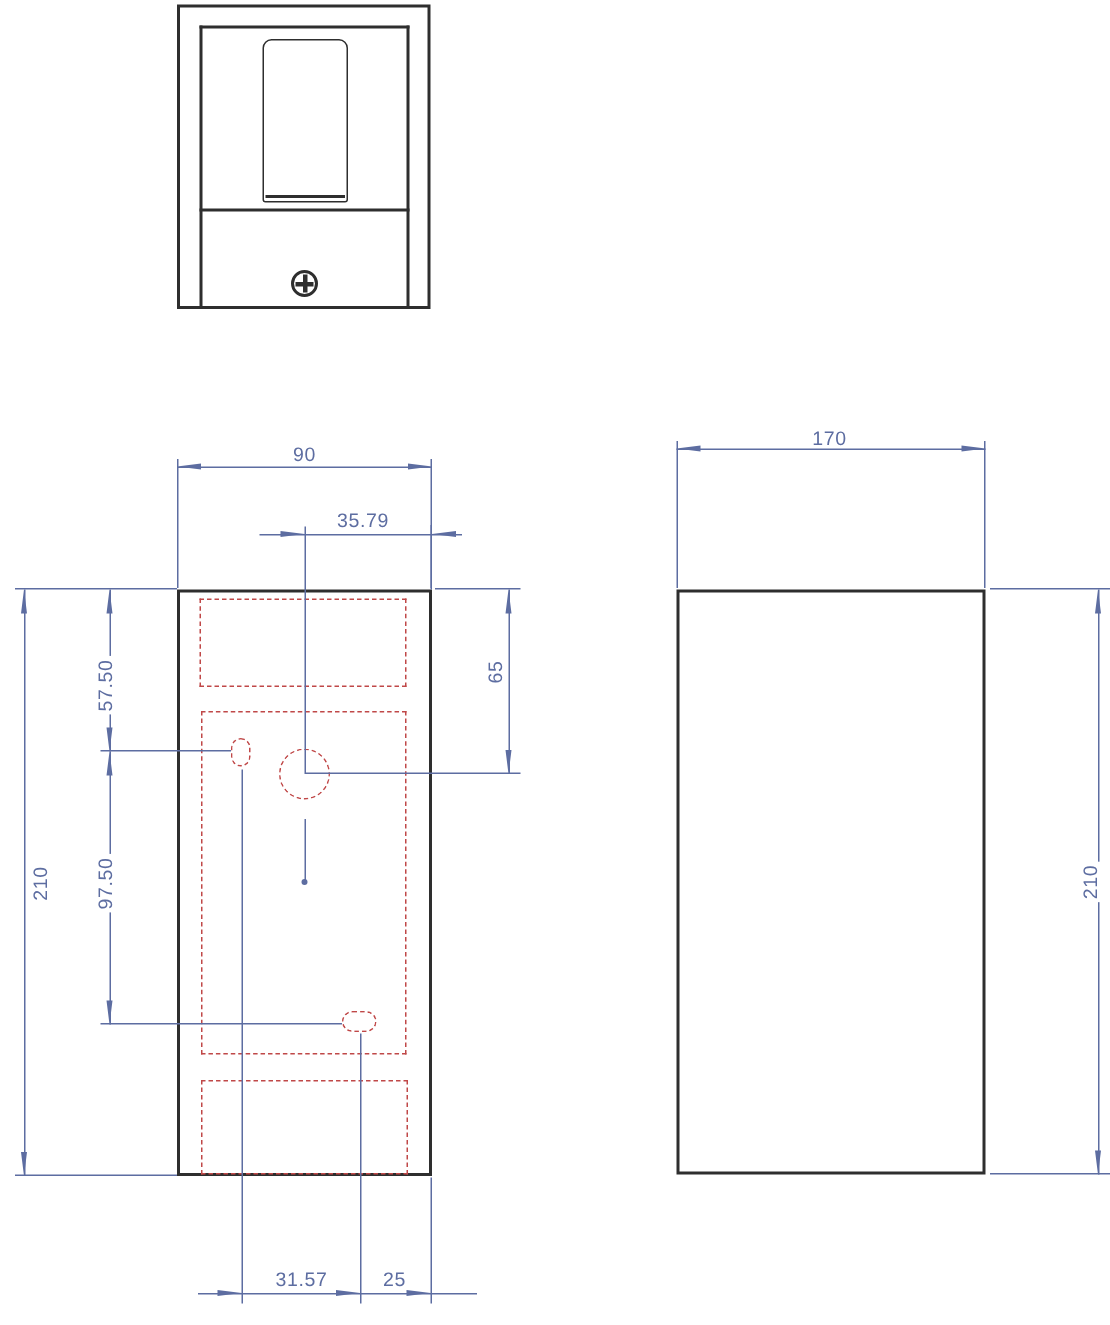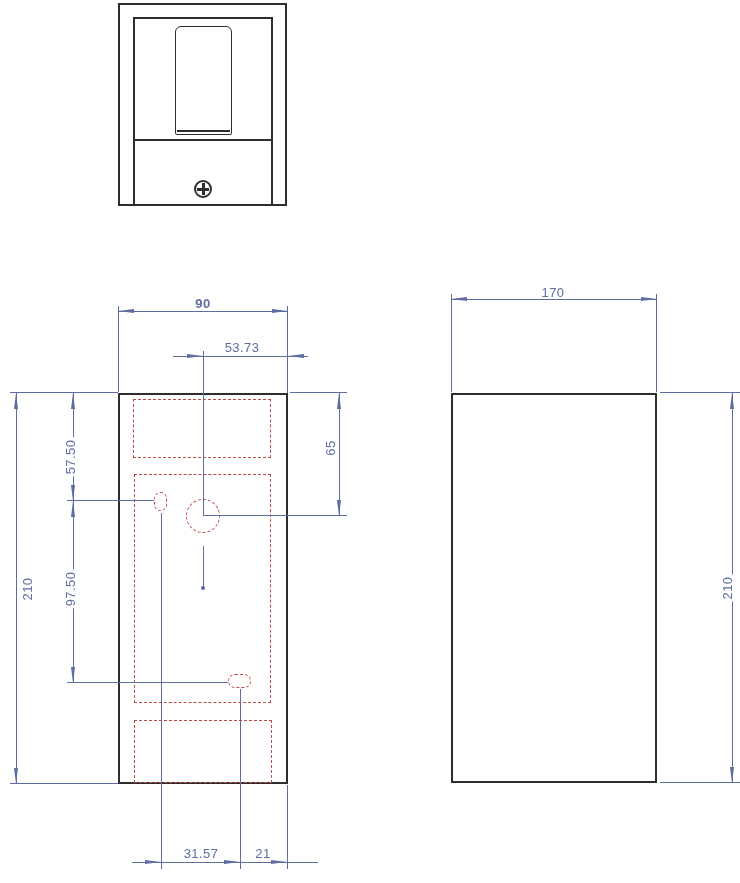--- a/index.html
+++ b/index.html
@@ -72,28 +72,28 @@
     <div class="box" style="left:451px;top:393px;width:206px;height:390px;"></div>
   </div>
 
   <div>
 
     <div class="dv" style="left:118px;top:306px;height:86px;"></div>
     <div class="dv" style="left:287px;top:306px;height:86px;"></div>
     <div class="dh" style="left:118px;top:311px;width:170px;"></div>
     <div class="arr a-l" style="left:118px;top:309px;"></div>
     <div class="arr a-r" style="left:272px;top:309px;"></div>
-    <div class="lbl" style="left:203px;top:303px;font-weight:bold;">90</div>
+    <div class="lbl" style="left:203px;top:303px;">90</div>
 
     <div class="dv" style="left:203px;top:351px;height:165px;"></div>
     <div class="dv" style="left:287px;top:350px;height:43px;"></div>
     <div class="dh" style="left:173px;top:356px;width:135px;"></div>
     <div class="arr a-r" style="left:187px;top:354px;"></div>
     <div class="arr a-l" style="left:288px;top:354px;"></div>
-    <div class="lbl" style="left:242px;top:347px;">53.73</div>
+    <div class="lbl" style="left:242px;top:347px;">35.79</div>
 
     <div class="dh" style="left:290px;top:392px;width:57px;"></div>
     <div class="dh" style="left:204px;top:515px;width:143px;"></div>
     <div class="dv" style="left:339px;top:393px;height:123px;"></div>
     <div class="arr a-u" style="left:337px;top:393px;"></div>
     <div class="arr a-d" style="left:337px;top:500px;"></div>
     <div class="lbl rot" style="left:330px;top:448px;">65</div>
 
     <div class="dh" style="left:10px;top:392px;width:108px;"></div>
     <div class="dh" style="left:10px;top:783px;width:108px;"></div>
@@ -115,21 +115,21 @@
     <div class="lbl rot" style="left:70px;top:589px;">97.50</div>
 
     <div class="dv" style="left:161px;top:513px;height:356px;"></div>
     <div class="dv" style="left:240px;top:689px;height:180px;"></div>
     <div class="dv" style="left:287px;top:785px;height:84px;"></div>
     <div class="dh" style="left:132px;top:862px;width:186px;"></div>
     <div class="arr a-r" style="left:145px;top:860px;"></div>
     <div class="arr a-r" style="left:224px;top:860px;"></div>
     <div class="arr a-r" style="left:271px;top:860px;"></div>
     <div class="lbl" style="left:201px;top:853px;">31.57</div>
-    <div class="lbl" style="left:263px;top:853px;">21</div>
+    <div class="lbl" style="left:263px;top:853px;">25</div>
 
     <div class="dv" style="left:451px;top:294px;height:98px;"></div>
     <div class="dv" style="left:656px;top:294px;height:98px;"></div>
     <div class="dh" style="left:451px;top:299px;width:206px;"></div>
     <div class="arr a-l" style="left:451px;top:297px;"></div>
     <div class="arr a-r" style="left:641px;top:297px;"></div>
     <div class="lbl" style="left:553px;top:292px;">170</div>
 
     <div class="dh" style="left:660px;top:392px;width:80px;"></div>
     <div class="dh" style="left:660px;top:782px;width:80px;"></div>

